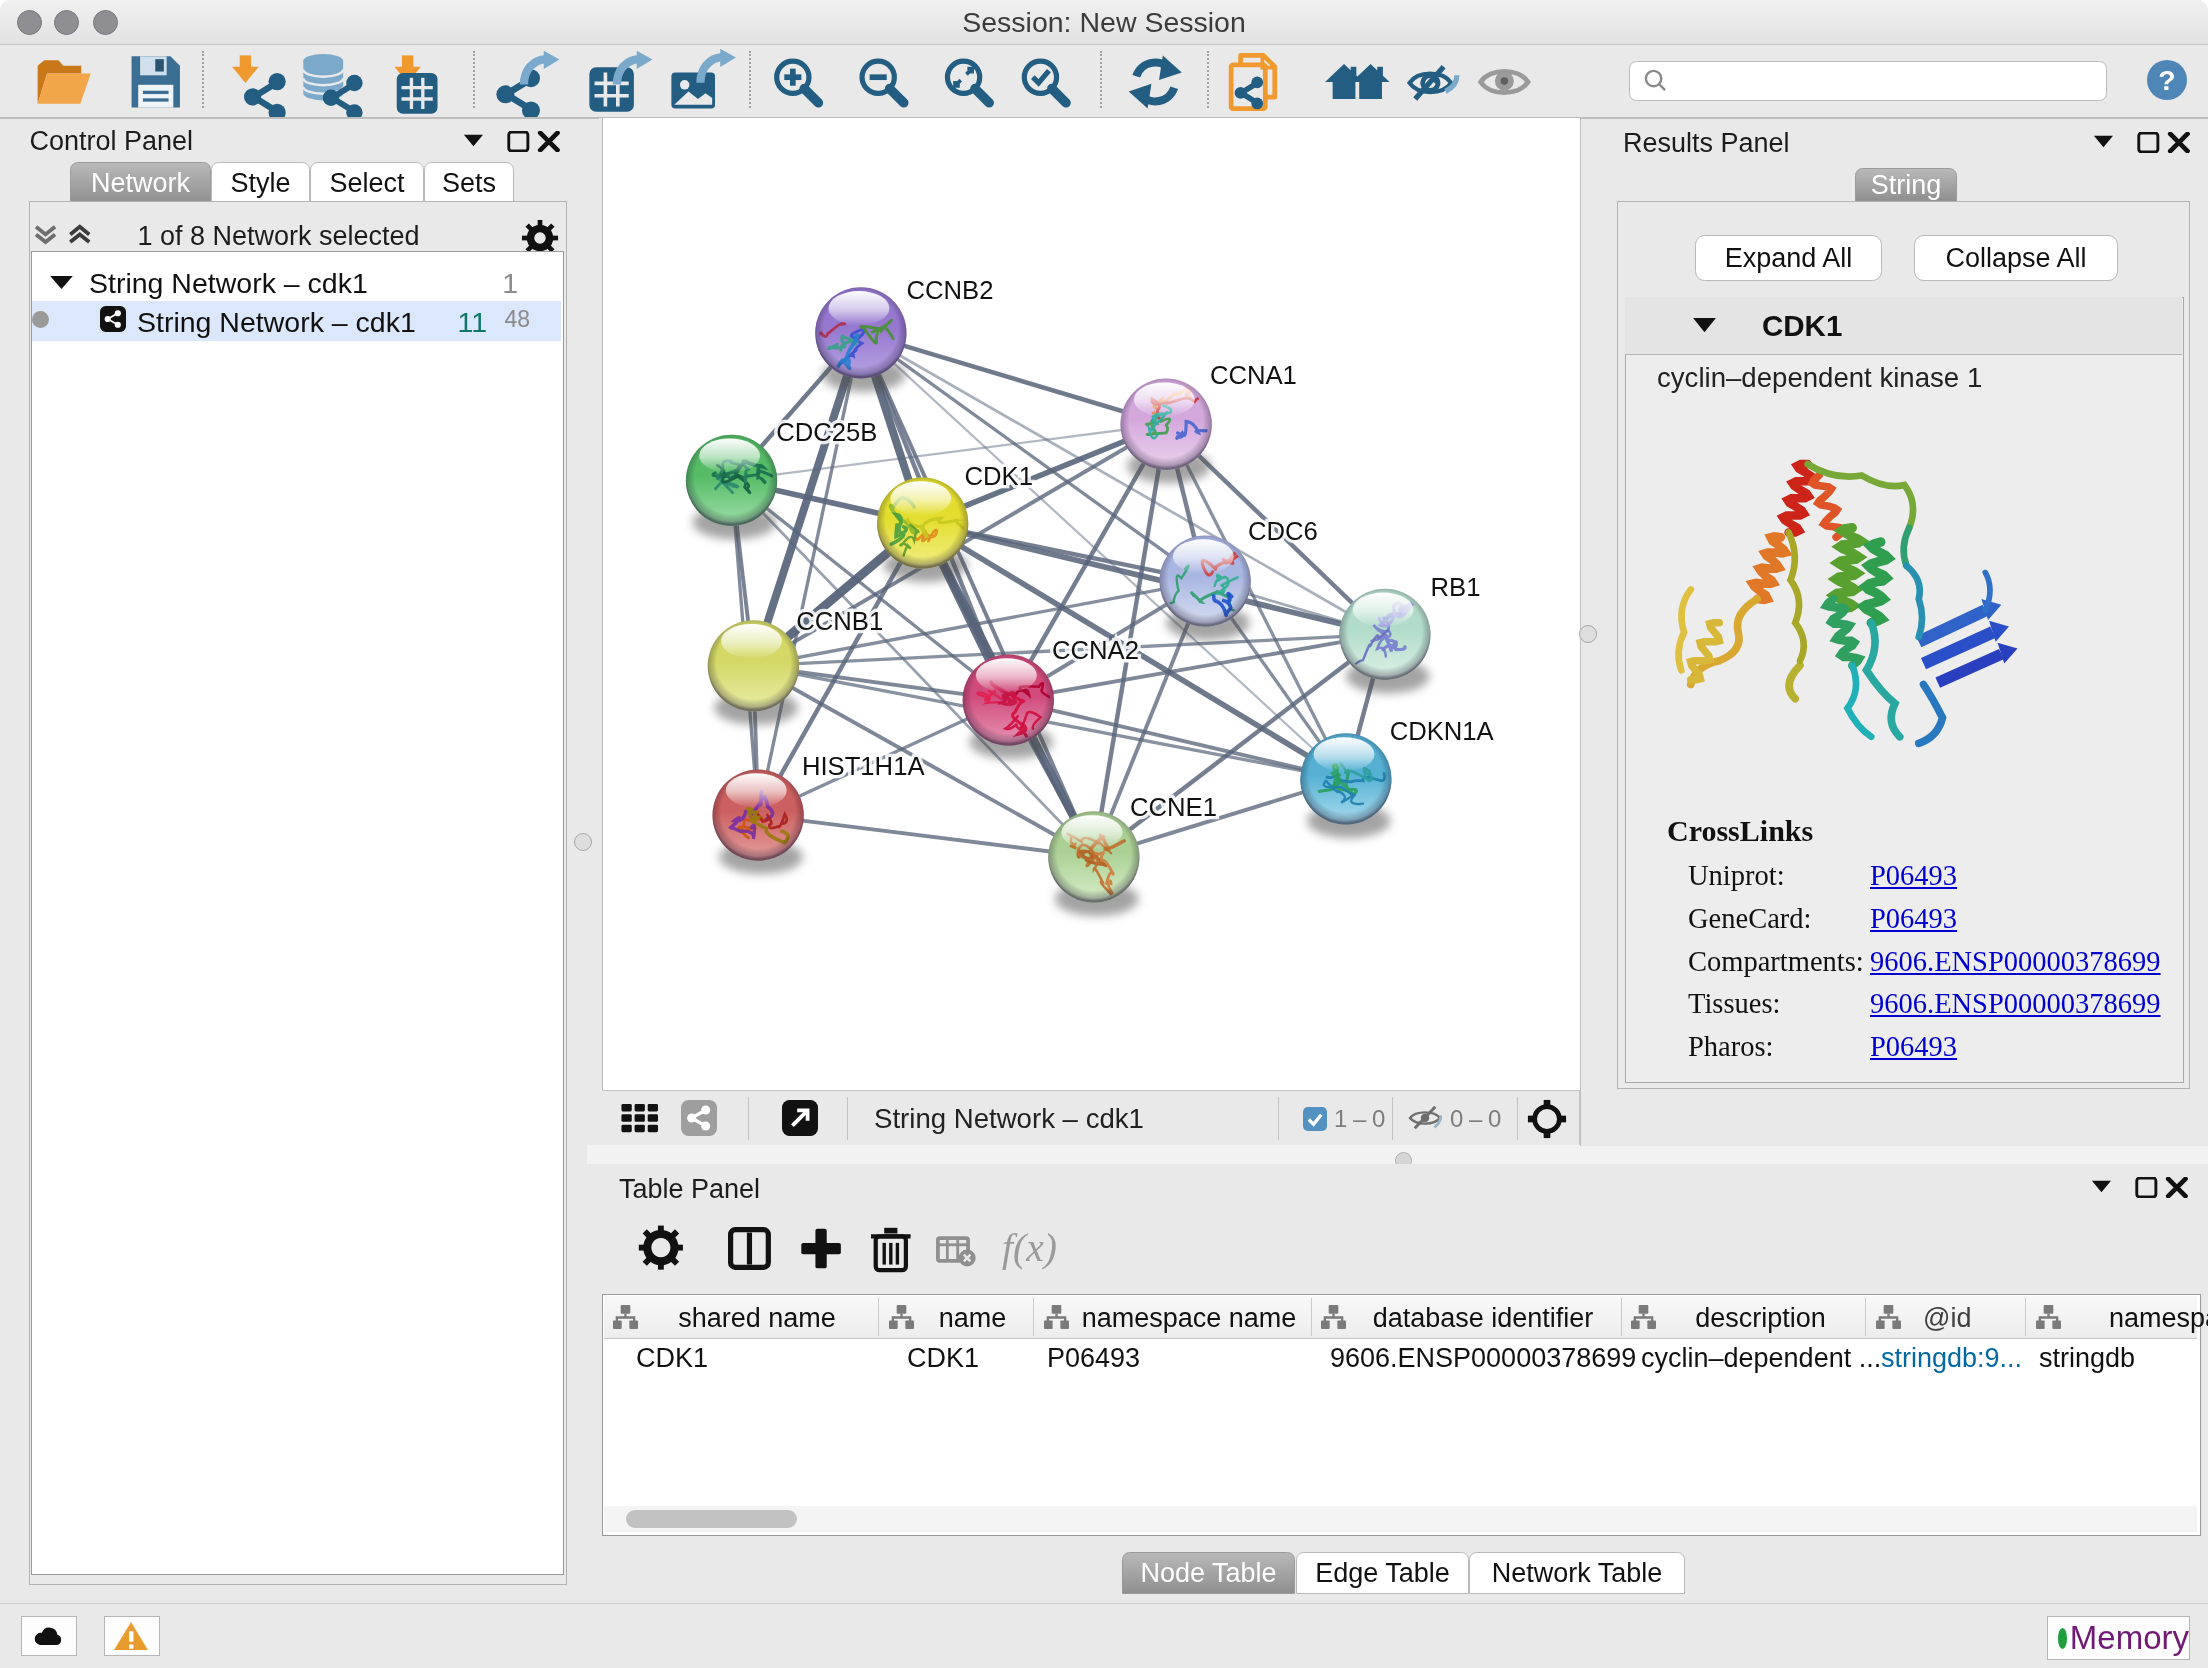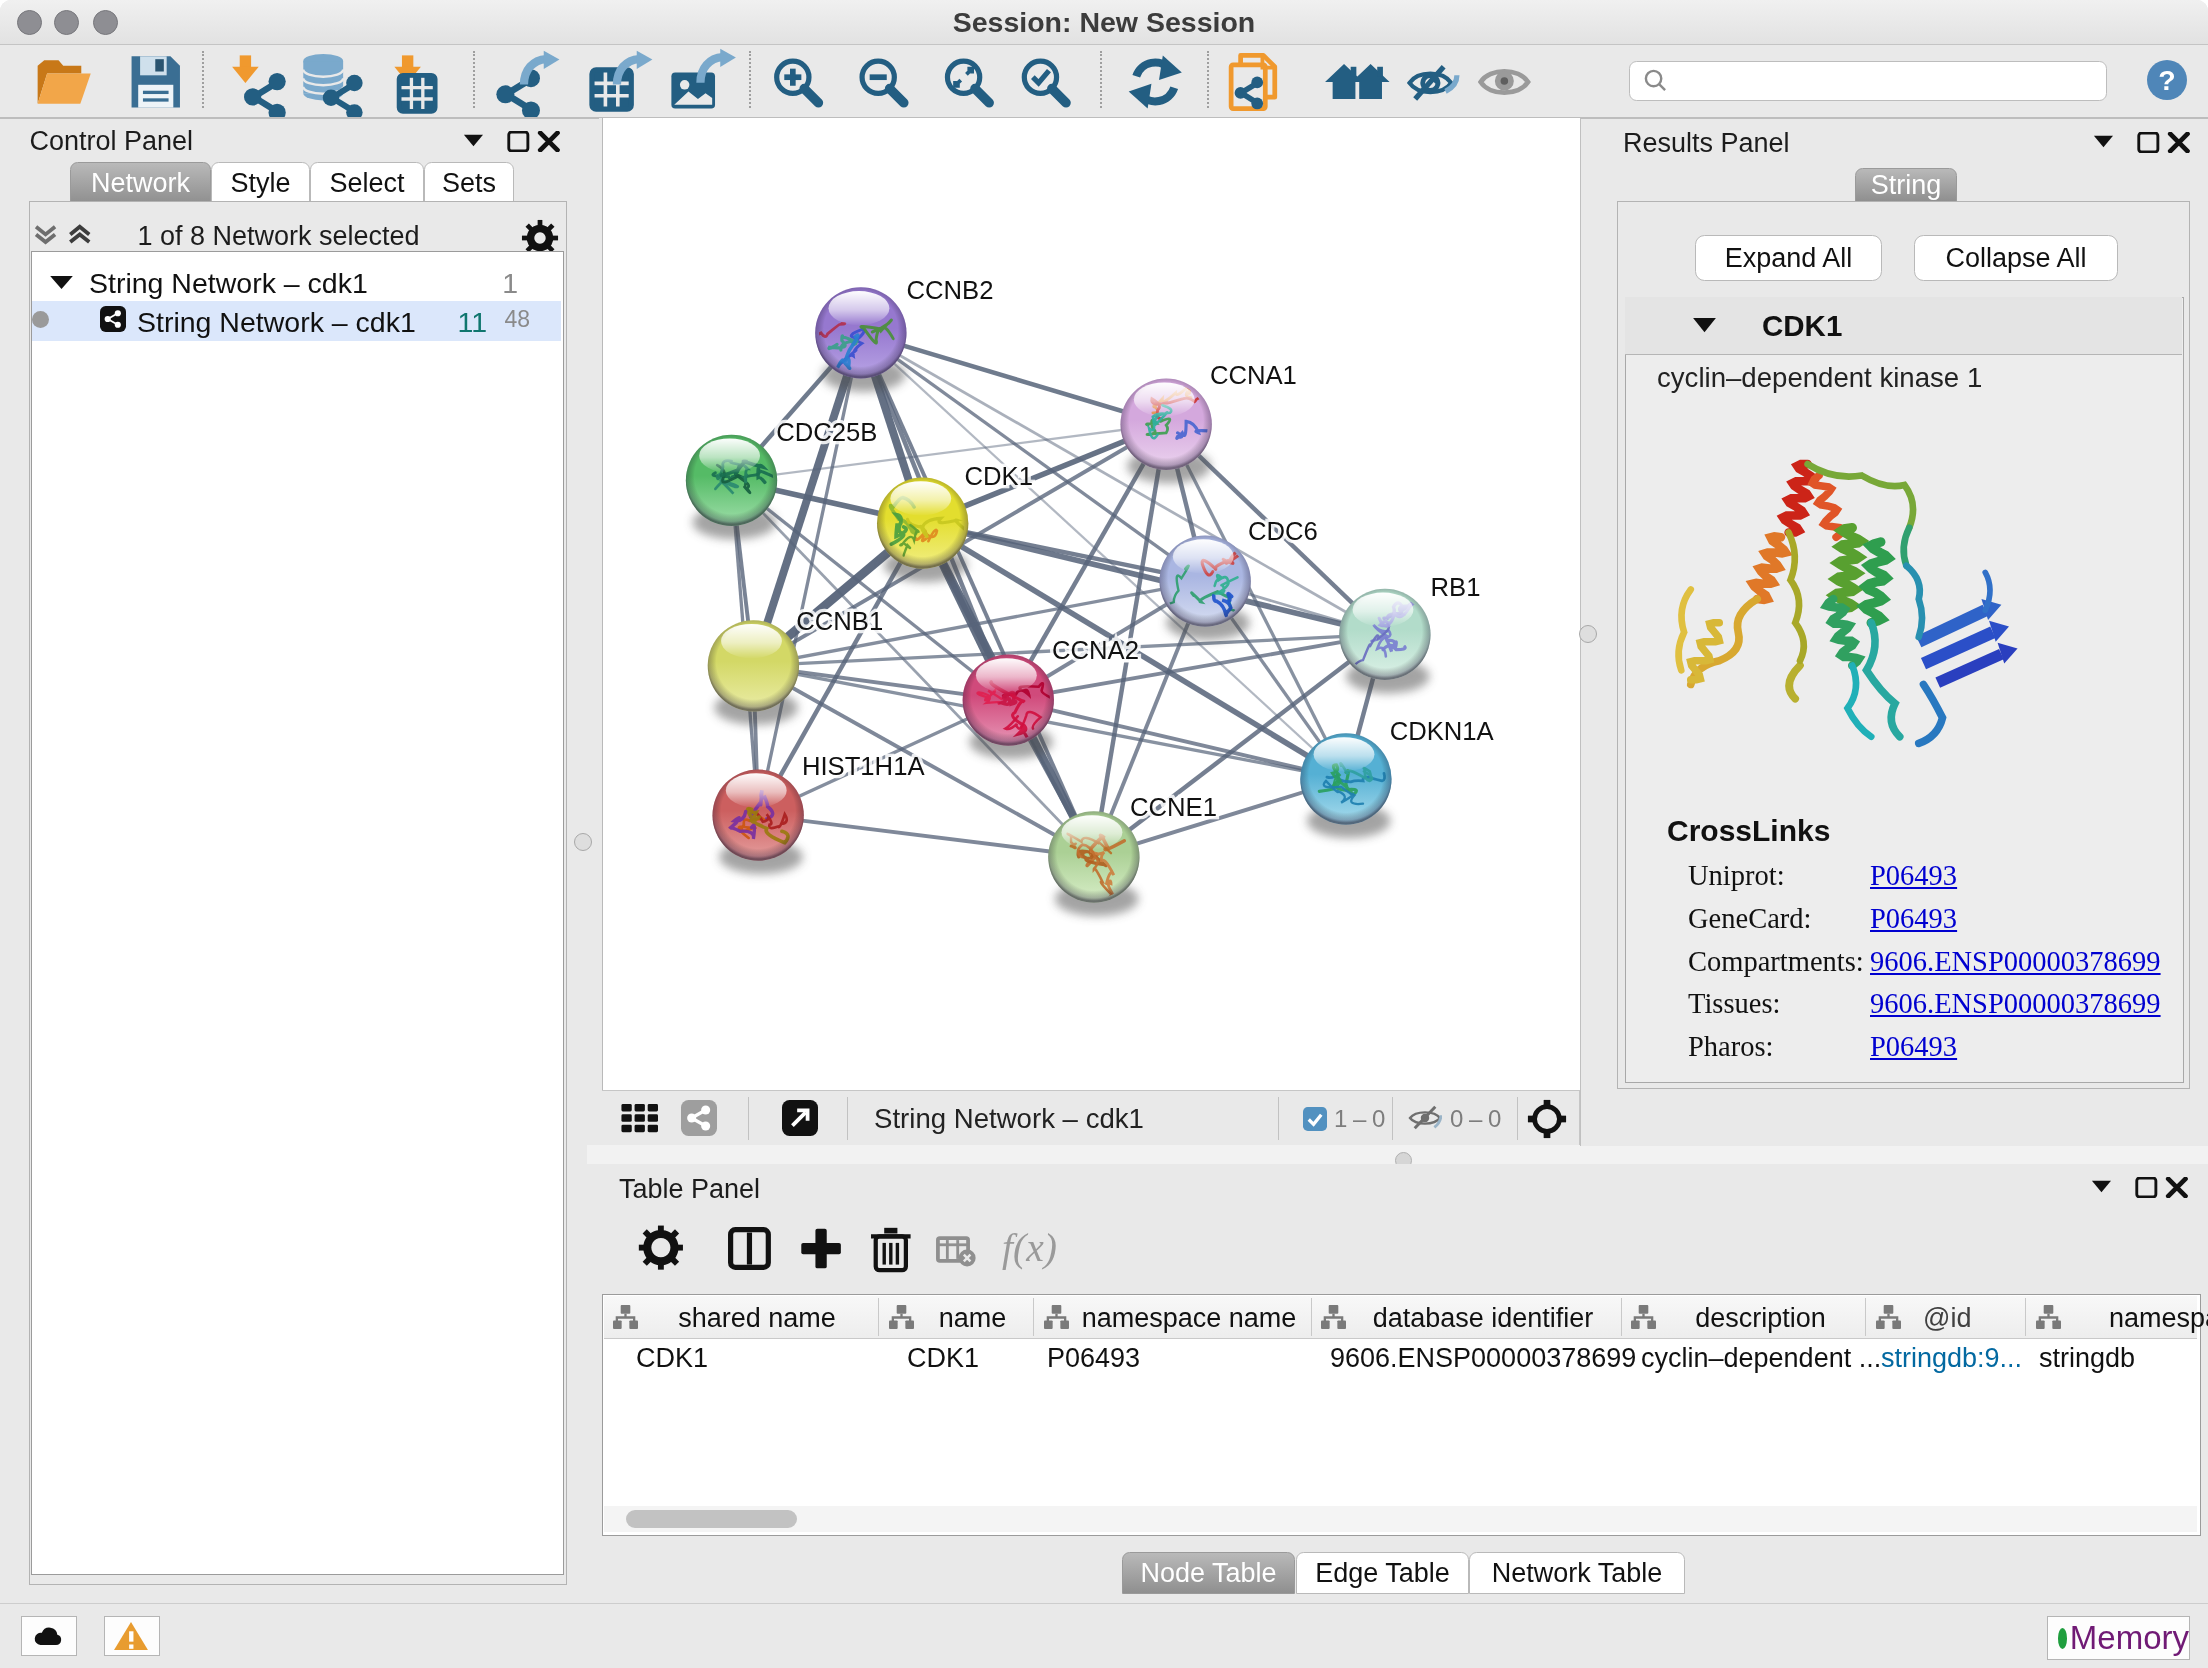--- a/index.html
+++ b/index.html
@@ -10,21 +10,21 @@
 .tabsel{background:linear-gradient(#b9b9b9,#8f8f8f);color:#fff}
 .link{font-family:"Liberation Serif",serif;font-size:28.5px;color:#0000d0;text-decoration:underline}
 .serif{font-family:"Liberation Serif",serif;font-size:28.5px;color:#111}
 </style></head><body>
 
 <div class="abs" style="left:0;top:0;width:2208px;height:1668px;background:#e9e9e9;border-radius:11.4px 11.4px 0 0"></div>
 <div class="abs" style="left:0;top:0;width:2208px;height:44px;background:linear-gradient(#f0f0f0,#e2e2e2);border-bottom:1.9px solid #c4c4c4;border-radius:11.4px 11.4px 0 0"></div>
 <div class="abs" style="left:17px;top:9.5px;width:23px;height:23px;border-radius:50%;background:#8e8e93;border:1px solid #77777c"></div>
 <div class="abs" style="left:54px;top:9.5px;width:23px;height:23px;border-radius:50%;background:#8e8e93;border:1px solid #77777c"></div>
 <div class="abs" style="left:93px;top:9.5px;width:23px;height:23px;border-radius:50%;background:#8e8e93;border:1px solid #77777c"></div>
-<div class="abs" style="left:0;top:5.7px;width:2208px;text-align:center;font-size:28.5px;font-weight:bold;color:#3c3c3c">Session: New Session</div>
+<div class="abs" style="left:0;top:5.7px;width:2208px;text-align:center;font-size:28.5px;font-weight:normal;color:#3c3c3c">Session: New Session</div>
 <div class="abs" style="left:0;top:46px;width:2208px;height:72px;background:#e9e9e9"></div>
 <div class="vsep" style="left:202px"></div>
 <div class="vsep" style="left:473px"></div>
 <div class="vsep" style="left:749px"></div>
 <div class="vsep" style="left:1100px"></div>
 <div class="vsep" style="left:1207px"></div>
 <div class="abs" id="toolbaricons" style="left:0;top:44px;width:2208px;height:74px">
     <svg class="abs" style="left:0;top:0" width="2208" height="74" viewBox="0 0 2322 78">
 <g transform="translate(37,17)">
 <path d="M0 46 L0 6 L7 0 L22 0 L27 6 L46 6 L46 14 L10 14 Z" fill="#c87818"></path>
@@ -646,21 +646,21 @@
 <path d="M265 205 L335 172" stroke="#2f63c8" stroke-width="13" stroke-linecap="butt" fill="none"></path>
 <path d="M331 160 L352 166 L338 182 Z" fill="#2f63c8"></path>
 <path d="M270 228 L343 195" stroke="#2b4fc8" stroke-width="13" stroke-linecap="butt" fill="none"></path>
 <path d="M339 183 L360 189 L346 205 Z" fill="#2b4fc8"></path>
 <path d="M285 248 L352 218" stroke="#2a3fbf" stroke-width="12" stroke-linecap="butt" fill="none"></path>
 <path d="M348 206 L369 212 L355 228 Z" fill="#2a3fbf"></path>
 <path d="M265 312 Q285 305 290 285 Q280 265 270 250" fill="none" stroke="#2878c0" stroke-width="8" stroke-linecap="round"></path>
 <path d="M252 125 Q270 140 265 160 Q272 180 265 200" fill="none" stroke="#2890b0" stroke-width="7" stroke-linecap="round"></path>
 <path d="M335 172 Q345 150 335 132" fill="none" stroke="#3070c8" stroke-width="6" stroke-linecap="round"></path>
 </svg></div>
-<div class="abs" style="left:86px;top:695px;font-family:Liberation Sans, sans-serif;font-size:30px;font-weight:bold;color:#111">CrossLinks</div>
+<div class="abs" style="left:86px;top:695px;font-family:Liberation Serif, serif;font-size:30px;font-weight:bold;color:#111">CrossLinks</div>
 <div class="abs serif" style="left:107px;top:741px">Uniprot:</div>
 <div class="abs link" style="left:289px;top:741px">P06493</div>
 <div class="abs serif" style="left:107px;top:784px">GeneCard:</div>
 <div class="abs link" style="left:289px;top:784px">P06493</div>
 <div class="abs serif" style="left:107px;top:827px">Compartments:</div>
 <div class="abs link" style="left:289px;top:827px">9606.ENSP00000378699</div>
 <div class="abs serif" style="left:107px;top:869px">Tissues:</div>
 <div class="abs link" style="left:289px;top:869px">9606.ENSP00000378699</div>
 <div class="abs serif" style="left:107px;top:912px">Pharos:</div>
 <div class="abs link" style="left:289px;top:912px">P06493</div>

